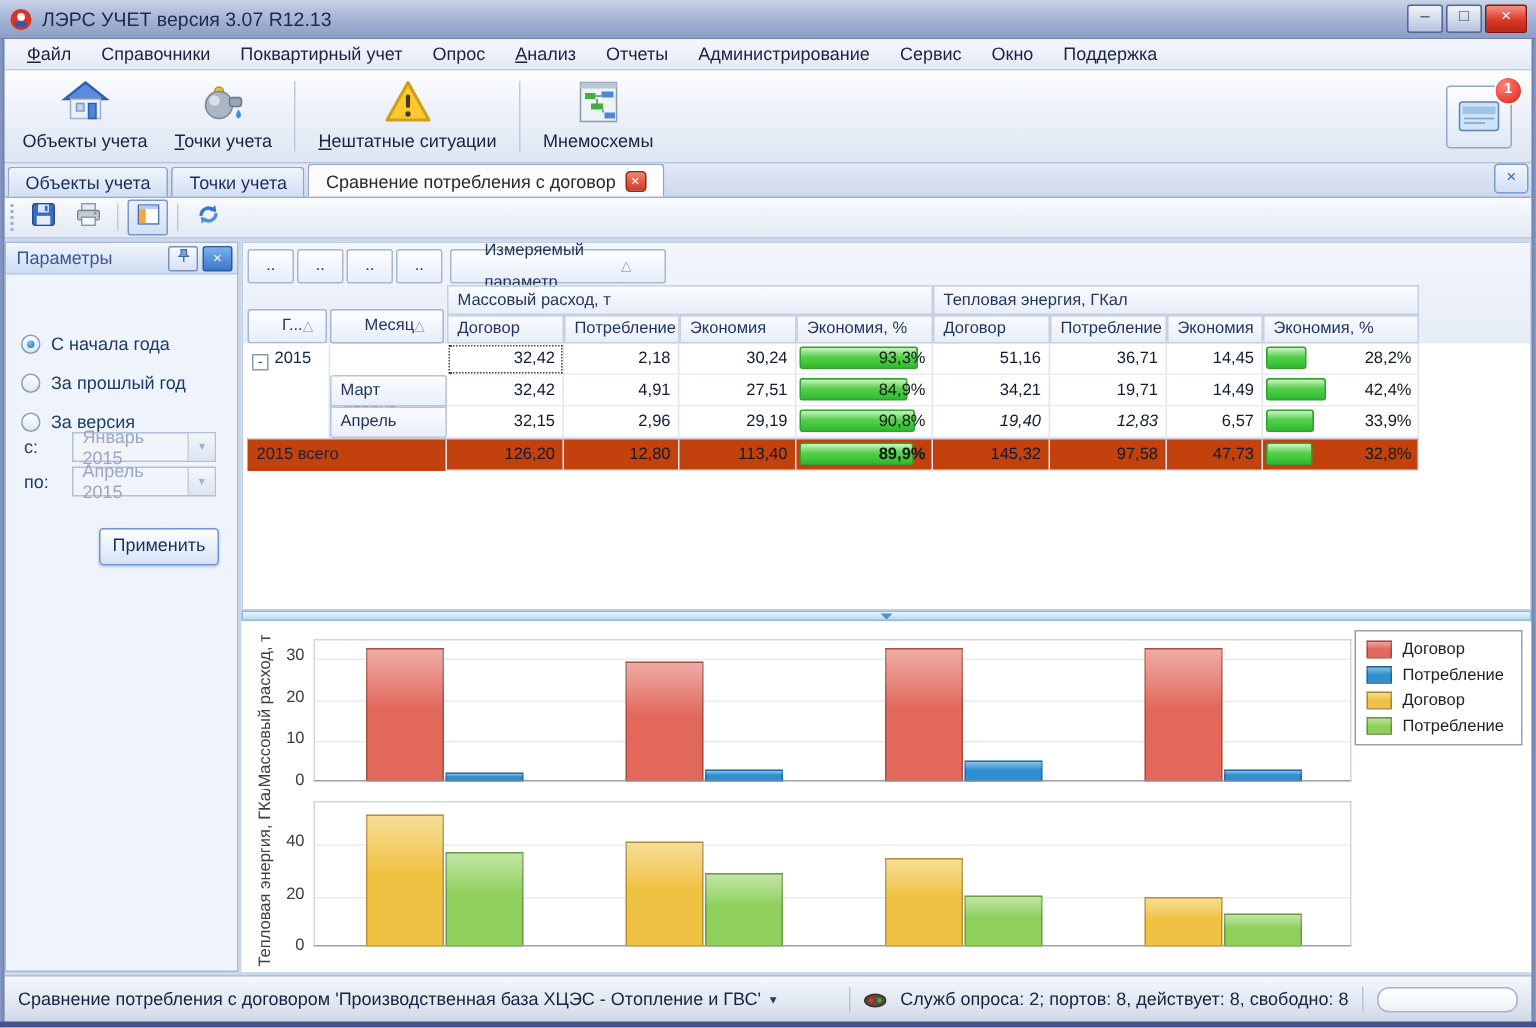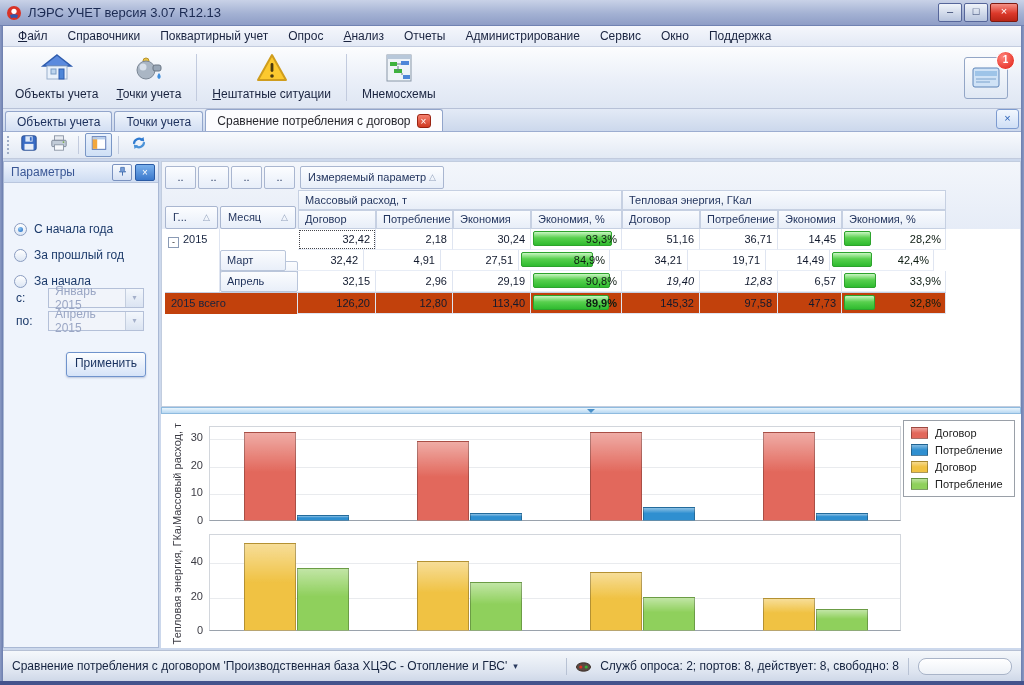--- a/index.html
+++ b/index.html
@@ -83,21 +83,21 @@
   .apply{position:absolute;left:62px;top:169px;width:78px;height:23px;border:1px solid #6f93cc;border-radius:3px;
     background:linear-gradient(#fdfeff,#d5e3f8);color:#17305e;font-size:12px;text-align:center;line-height:21px;
     box-shadow:0 1px 2px rgba(90,110,160,.35)}
 
   
   .gridarea{position:absolute;left:161px;top:161px;width:860px;height:246px;background:#fff;
     border:1px solid #c2cddf;box-sizing:border-box}
   .ghead{position:absolute;left:0;top:0;width:100%;height:67px;background:linear-gradient(#f3f6fb,#e6ecf7)}
   .hbtn{position:absolute;box-sizing:border-box;border:1px solid #a9b6d0;border-radius:2px;
     background:linear-gradient(#fcfdff,#e7eef9);font-size:11px;color:#23355e;text-align:center;line-height:21px}
-  .hbtn.lft{text-align:right;padding:0 7px;display:flex;align-items:center}
+  .hbtn.lft{text-align:left;padding:0 22px;display:flex;align-items:center}
   .tri{color:#93a2bc;font-size:9px;margin-left:auto}
   .gcell,.ccell{position:absolute;box-sizing:border-box;background:linear-gradient(#f9fbfe,#e8eef8);
     border:1px solid #c6d0e2;font-size:11px;color:#23355e;padding-left:6px;overflow:hidden;white-space:nowrap}
   .gcell{line-height:18px}.ccell{line-height:17px}
   #grid-rows{position:absolute;left:3px;top:67px;width:781px}
   .yearblock{position:absolute;left:0;top:0;width:55px;height:84px;box-sizing:border-box;background:#fff;
     border-right:1px solid #dfe5f1;border-bottom:1px solid #e8edf6;font-size:11px;color:#16233f;padding:4px 0 0 3px}
   .expd{display:inline-block;width:11px;height:11px;box-sizing:border-box;border:1px solid #8a9ab4;background:#fff;
     color:#333;font-size:9px;line-height:9px;text-align:center;margin-right:4px;vertical-align:-2px}
   .grow{position:relative;display:flex;height:21px}
@@ -321,21 +321,21 @@
     <div class="prow" style="top: 38px;">
           <div class="rd on"></div>
           <div class="rlabel">С начала года</div>
         </div>
         <div class="prow" style="top: 64px;">
           <div class="rd"></div>
           <div class="rlabel">За прошлый год</div>
         </div>
         <div class="prow" style="top: 90px;">
           <div class="rd"></div>
-          <div class="rlabel">За начала</div>
+          <div class="rlabel">За версия</div>
         </div>
       </div>
   </div>
 
   <div class="gridarea">
     <div class="ghead"></div>
     <div class="hbtn" style="left:3px;top:4px;width:31px;height:23px">..</div>
     <div class="hbtn" style="left:36px;top:4px;width:31px;height:23px">..</div>
     <div class="hbtn" style="left:69px;top:4px;width:31px;height:23px">..</div>
     <div class="hbtn" style="left:102px;top:4px;width:31px;height:23px">..</div>
@@ -376,21 +376,21 @@
           </div>
           <div class="ncell" style="width: 78px;">51,16</div>
           <div class="ncell" style="width: 78px;">36,71</div>
           <div class="ncell" style="width: 64px;">14,45</div>
           <div class="pcell" style="width: 104px;">
             <div class="pbar" style="width: 27px; background-color: rgb(68, 198, 68);"></div>
             <div class="ptext">28,2%</div>
           </div>
         </div>
         <div class="grow" style="margin-left: 55px;">
-          <div class="mcell" style="width: 66px;">Март</div>
+          <div class="mcell" style="width: 78px;">Март</div>
           <div class="ncell" style="width: 78px;">32,42</div>
           <div class="ncell" style="width: 77px;">4,91</div>
           <div class="ncell" style="width: 78px;">27,51</div>
           <div class="pcell" style="width: 91px;">
             <div class="pbar" style="width: 72px; background-color: rgb(68, 198, 68);"></div>
             <div class="ptext">84,9%</div>
           </div>
           <div class="ncell" style="width: 78px;">34,21</div>
           <div class="ncell" style="width: 78px;">19,71</div>
           <div class="ncell" style="width: 64px;">14,49</div>

